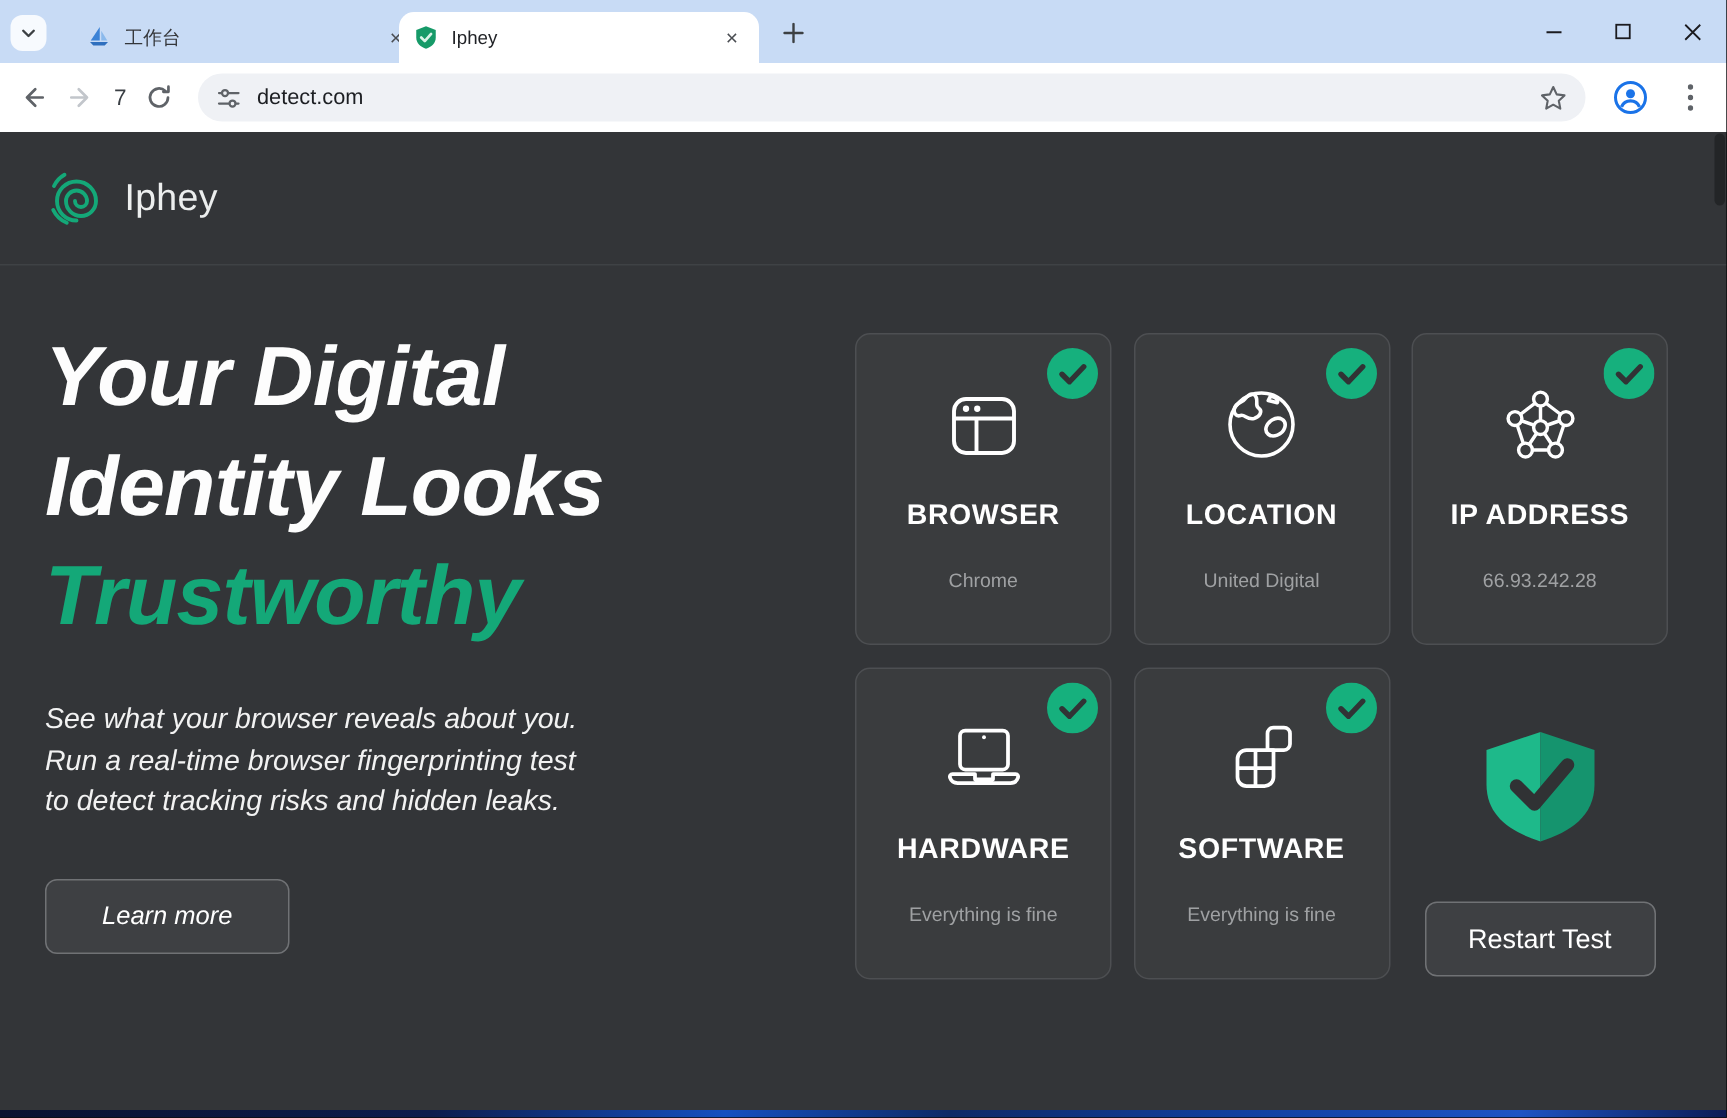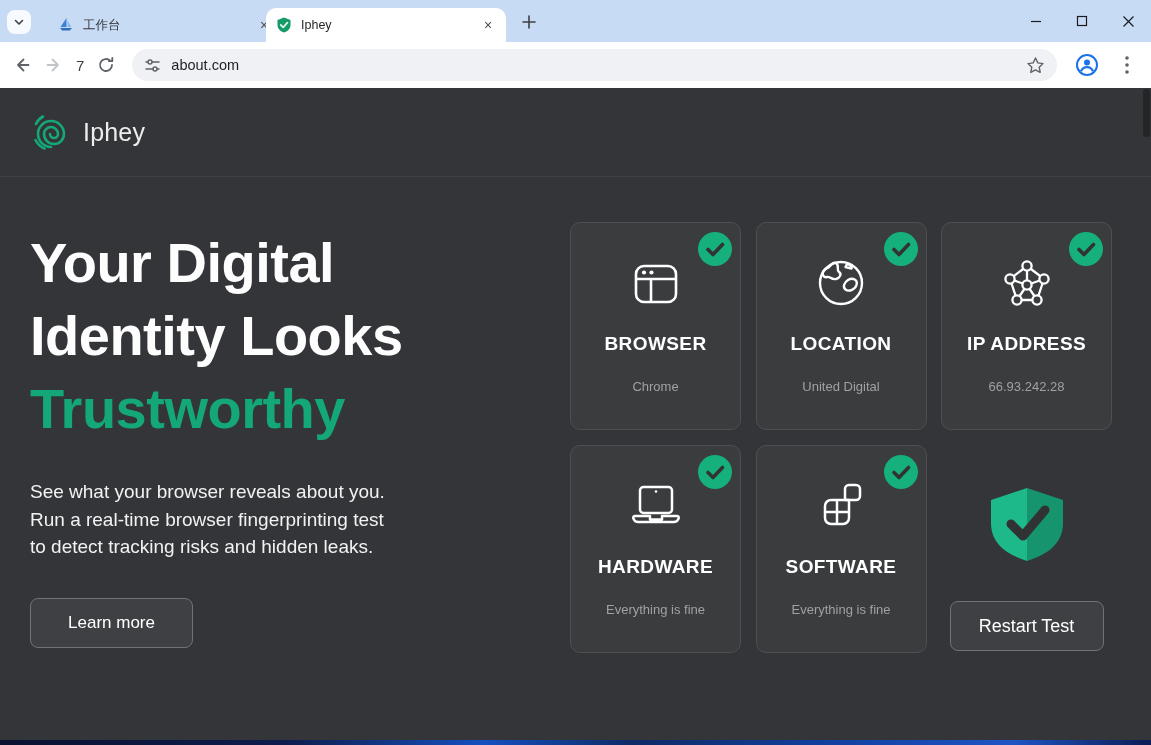--- a/index.html
+++ b/index.html
@@ -37,21 +37,21 @@
   .omnibox .url{flex:1;font-size:14.5px;color:#1d1f23;margin-left:10px;}
   .toolbar-right{display:flex;align-items:center;margin-right:8px;gap:8px;}
   .round-icon{width:32px;height:32px;border-radius:50%;display:flex;align-items:center;justify-content:center;cursor:pointer;}
 
   
   .page{position:relative;height:652px;background:var(--page-bg);overflow:hidden;}
   .site-header{position:absolute;left:0;top:0;width:100%;height:89px;border-bottom:1px solid #3f4245;
     display:flex;align-items:center;padding-left:30px;}
   .brand{color:#eceeee;font-size:25px;font-weight:500;margin-left:11px;letter-spacing:.2px;}
 
-  .hero{position:absolute;left:30px;top:138px;width:500px;}
+  .hero{position:absolute;left:30px;top:126px;width:500px;font-style:italic;}
   .hero h1{font-size:56px;line-height:73px;font-weight:bold;color:#fdfdfd;letter-spacing:-.5px;}
   .hero h1 .accent{color:var(--accent);}
   .hero .desc{margin-top:33px;font-size:19px;line-height:27.5px;color:#f2f2f2;}
   .btn{display:inline-block;background:#3e4043;border:1px solid #707275;border-radius:8px;
     color:#fff;font-size:17px;text-align:center;cursor:pointer;}
   .learn-more{margin-top:37px;width:163px;height:50px;line-height:48px;}
 
   .cards-grid{position:absolute;left:570px;top:134px;display:grid;
     grid-template-columns:repeat(3,171px);grid-auto-rows:208px;gap:15px 14.5px;}
   .card{position:relative;background:var(--card-bg);border:1px solid var(--card-border);border-radius:10px;
@@ -146,21 +146,21 @@
       </svg>
     </div>
 
     <div class="omnibox">
       <svg width="17" height="17" viewBox="0 0 17 17">
         <circle cx="6" cy="5" r="2" fill="none" stroke="#5f6368" stroke-width="1.5"></circle>
         <path d="M8.2 5 H15 M2 5 H3.8" stroke="#5f6368" stroke-width="1.5" stroke-linecap="round"></path>
         <circle cx="11" cy="12" r="2" fill="none" stroke="#5f6368" stroke-width="1.5"></circle>
         <path d="M2 12 H8.8 M13.2 12 H15" stroke="#5f6368" stroke-width="1.5" stroke-linecap="round"></path>
       </svg>
-      <span class="url">about.com</span>
+      <span class="url">detect.com</span>
       <svg width="19" height="19" viewBox="0 0 19 19">
         <path d="M9.5 2 L11.8 6.9 L17 7.6 L13.2 11.2 L14.2 16.4 L9.5 13.8 L4.8 16.4 L5.8 11.2 L2 7.6 L7.2 6.9 Z" fill="none" stroke="#5f6368" stroke-width="1.4" stroke-linejoin="round"></path>
       </svg>
     </div>
 
     <div class="toolbar-right">
       <div class="round-icon">
         <svg width="24" height="24" viewBox="0 0 24 24">
           <circle cx="12" cy="12" r="10" fill="none" stroke="#1a73e8" stroke-width="2"></circle>
           <circle cx="12" cy="9.5" r="3" fill="#1a73e8"></circle>

